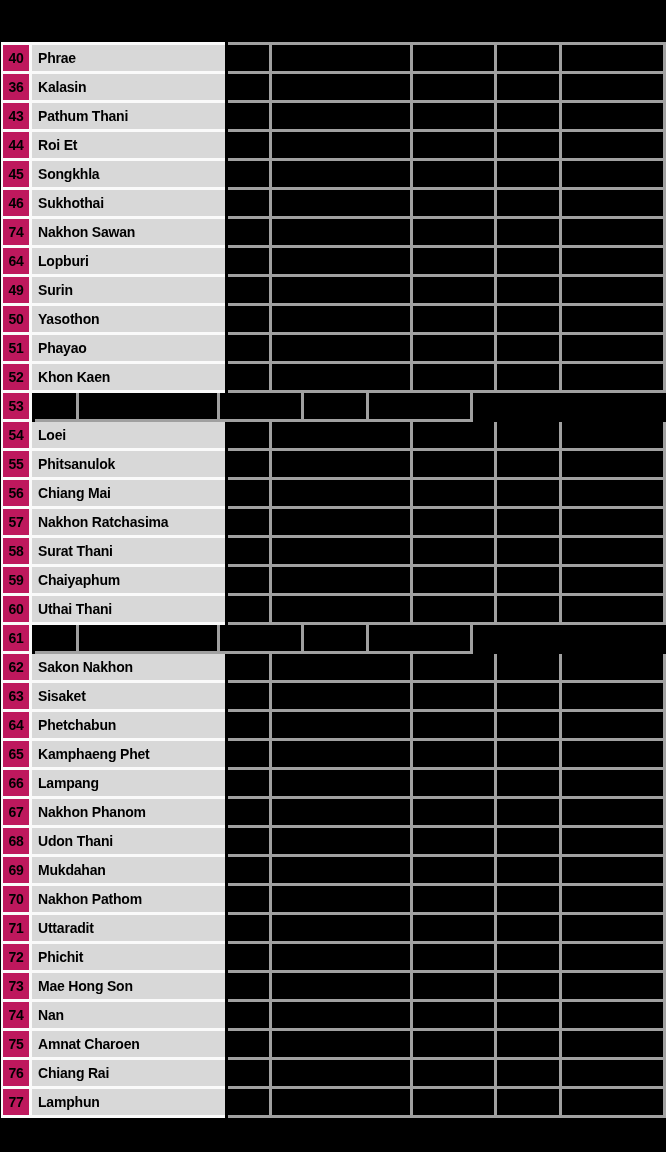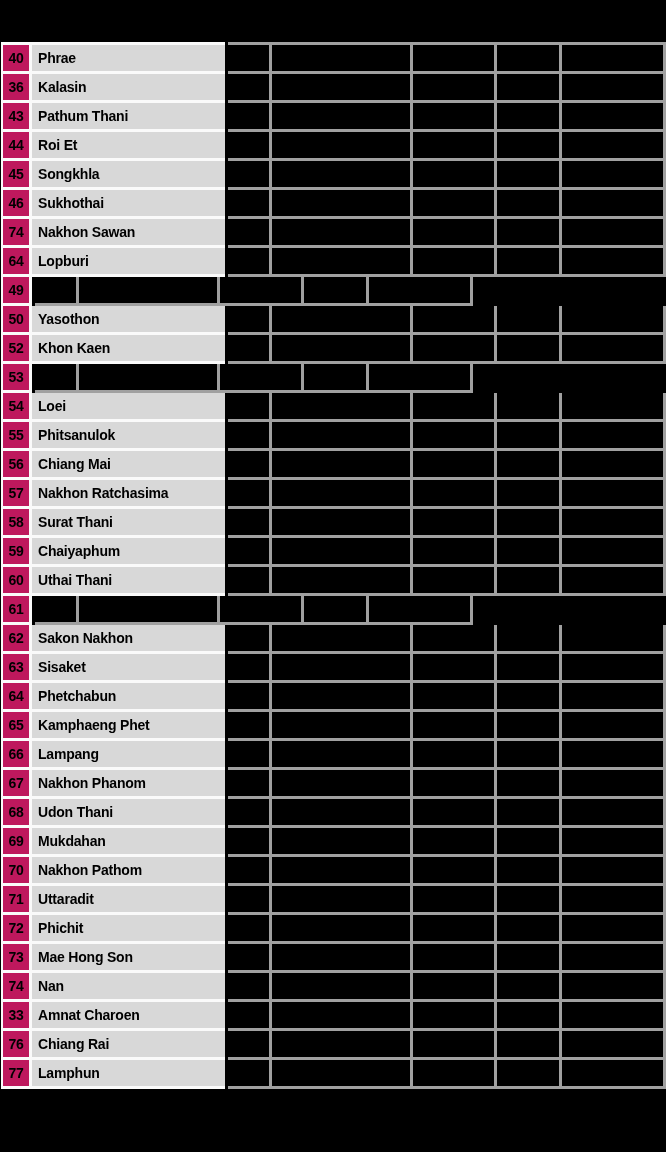--- a/index.html
+++ b/index.html
@@ -192,39 +192,50 @@
     <div class="gap"></div>
     <div class="cell blk c3"></div>
     <div class="cell blk c4"></div>
     <div class="cell blk c5"></div>
     <div class="cell blk c6"></div>
     <div class="cell blk c7"></div>
   </div>
 
   <div class="row">
     <div class="cell num">49</div>
+    <div class="cell name">Surin</div>
     <div class="gap"></div>
     <div class="cell blk c3"></div>
     <div class="cell blk c4"></div>
     <div class="cell blk c5"></div>
     <div class="cell blk c6"></div>
     <div class="cell blk c7"></div>
   </div>
 
   <div class="row">
     <div class="cell num">50</div>
     <div class="cell name">Yasothon</div>
     <div class="gap"></div>
     <div class="cell blk c3"></div>
     <div class="cell blk c4"></div>
     <div class="cell blk c5"></div>
     <div class="cell blk c6"></div>
     <div class="cell blk c7"></div>
   </div>
 
+  <div class="row">
+    <div class="cell num">51</div>
+    <div class="cell name">Phayao</div>
+    <div class="gap"></div>
+    <div class="cell blk c3"></div>
+    <div class="cell blk c4"></div>
+    <div class="cell blk c5"></div>
+    <div class="cell blk c6"></div>
+    <div class="cell blk c7"></div>
+  </div>
 
   <div class="row">
     <div class="cell num">52</div>
     <div class="cell name">Khon Kaen</div>
     <div class="gap"></div>
     <div class="cell blk c3"></div>
     <div class="cell blk c4"></div>
     <div class="cell blk c5"></div>
     <div class="cell blk c6"></div>
     <div class="cell blk c7"></div>
@@ -464,21 +475,21 @@
     <div class="cell name">Nan</div>
     <div class="gap"></div>
     <div class="cell blk c3"></div>
     <div class="cell blk c4"></div>
     <div class="cell blk c5"></div>
     <div class="cell blk c6"></div>
     <div class="cell blk c7"></div>
   </div>
 
   <div class="row">
-    <div class="cell num">33</div>
+    <div class="cell num">75</div>
     <div class="cell name">Amnat Charoen</div>
     <div class="gap"></div>
     <div class="cell blk c3"></div>
     <div class="cell blk c4"></div>
     <div class="cell blk c5"></div>
     <div class="cell blk c6"></div>
     <div class="cell blk c7"></div>
   </div>
 
   <div class="row">

